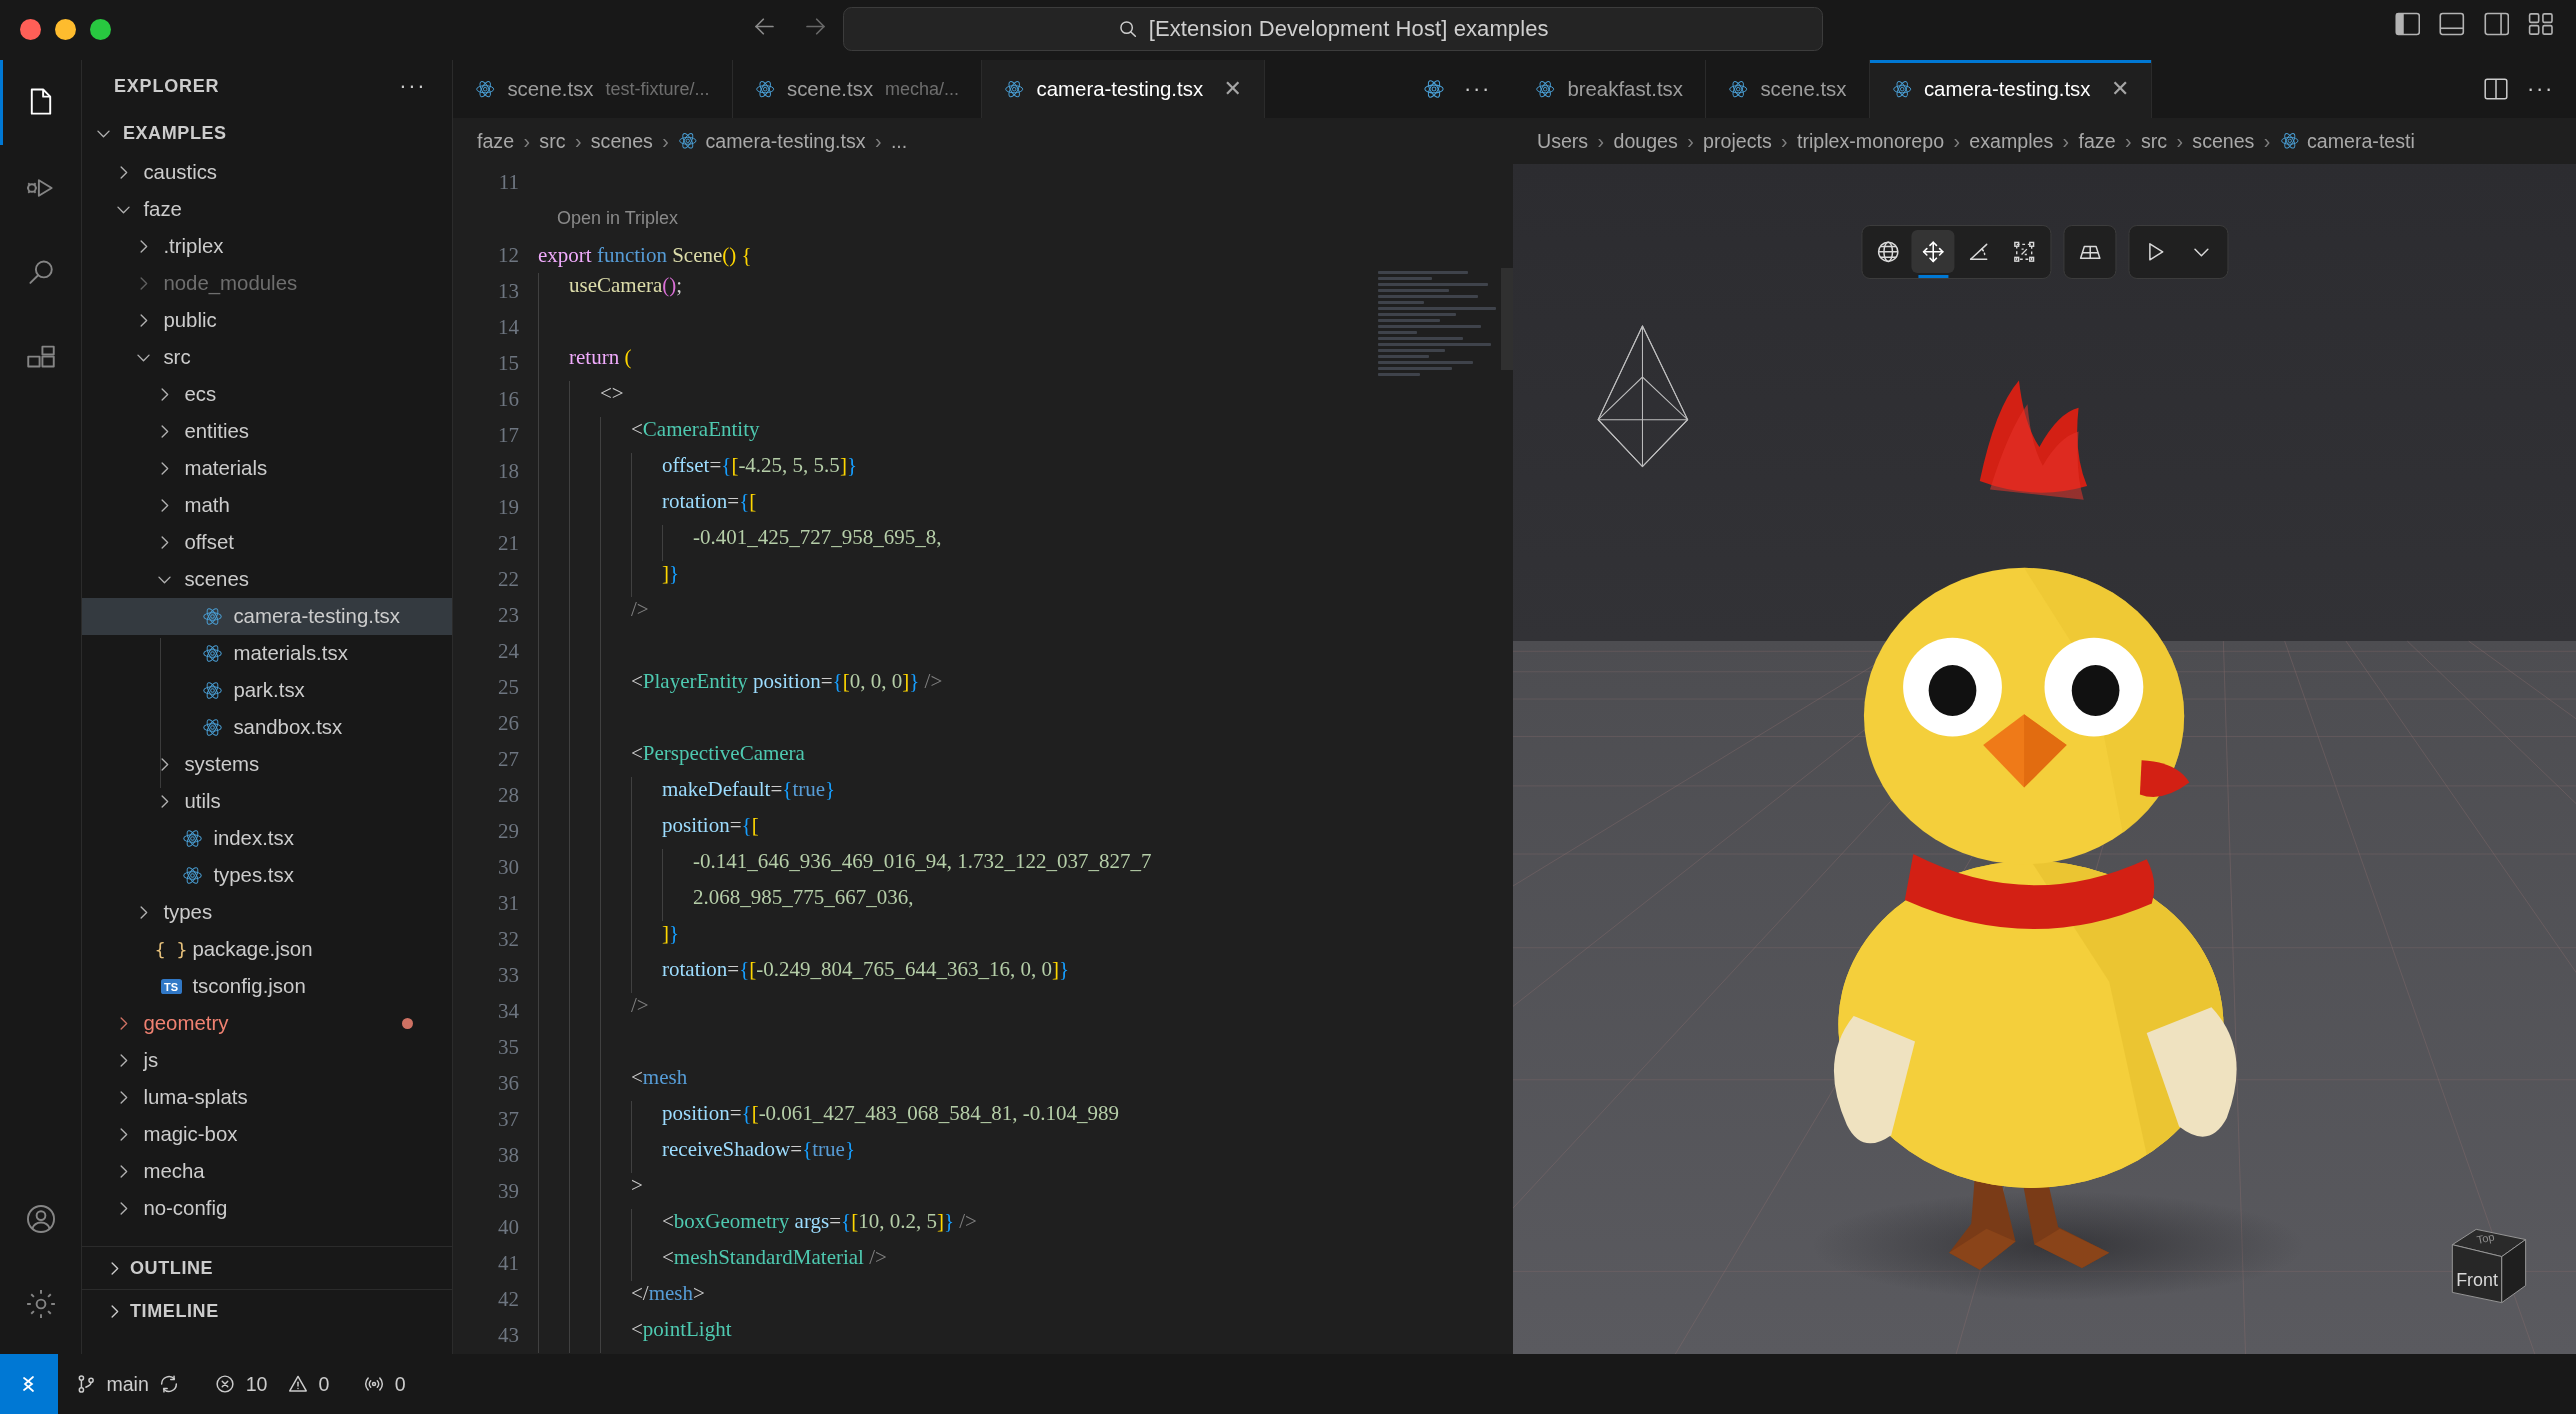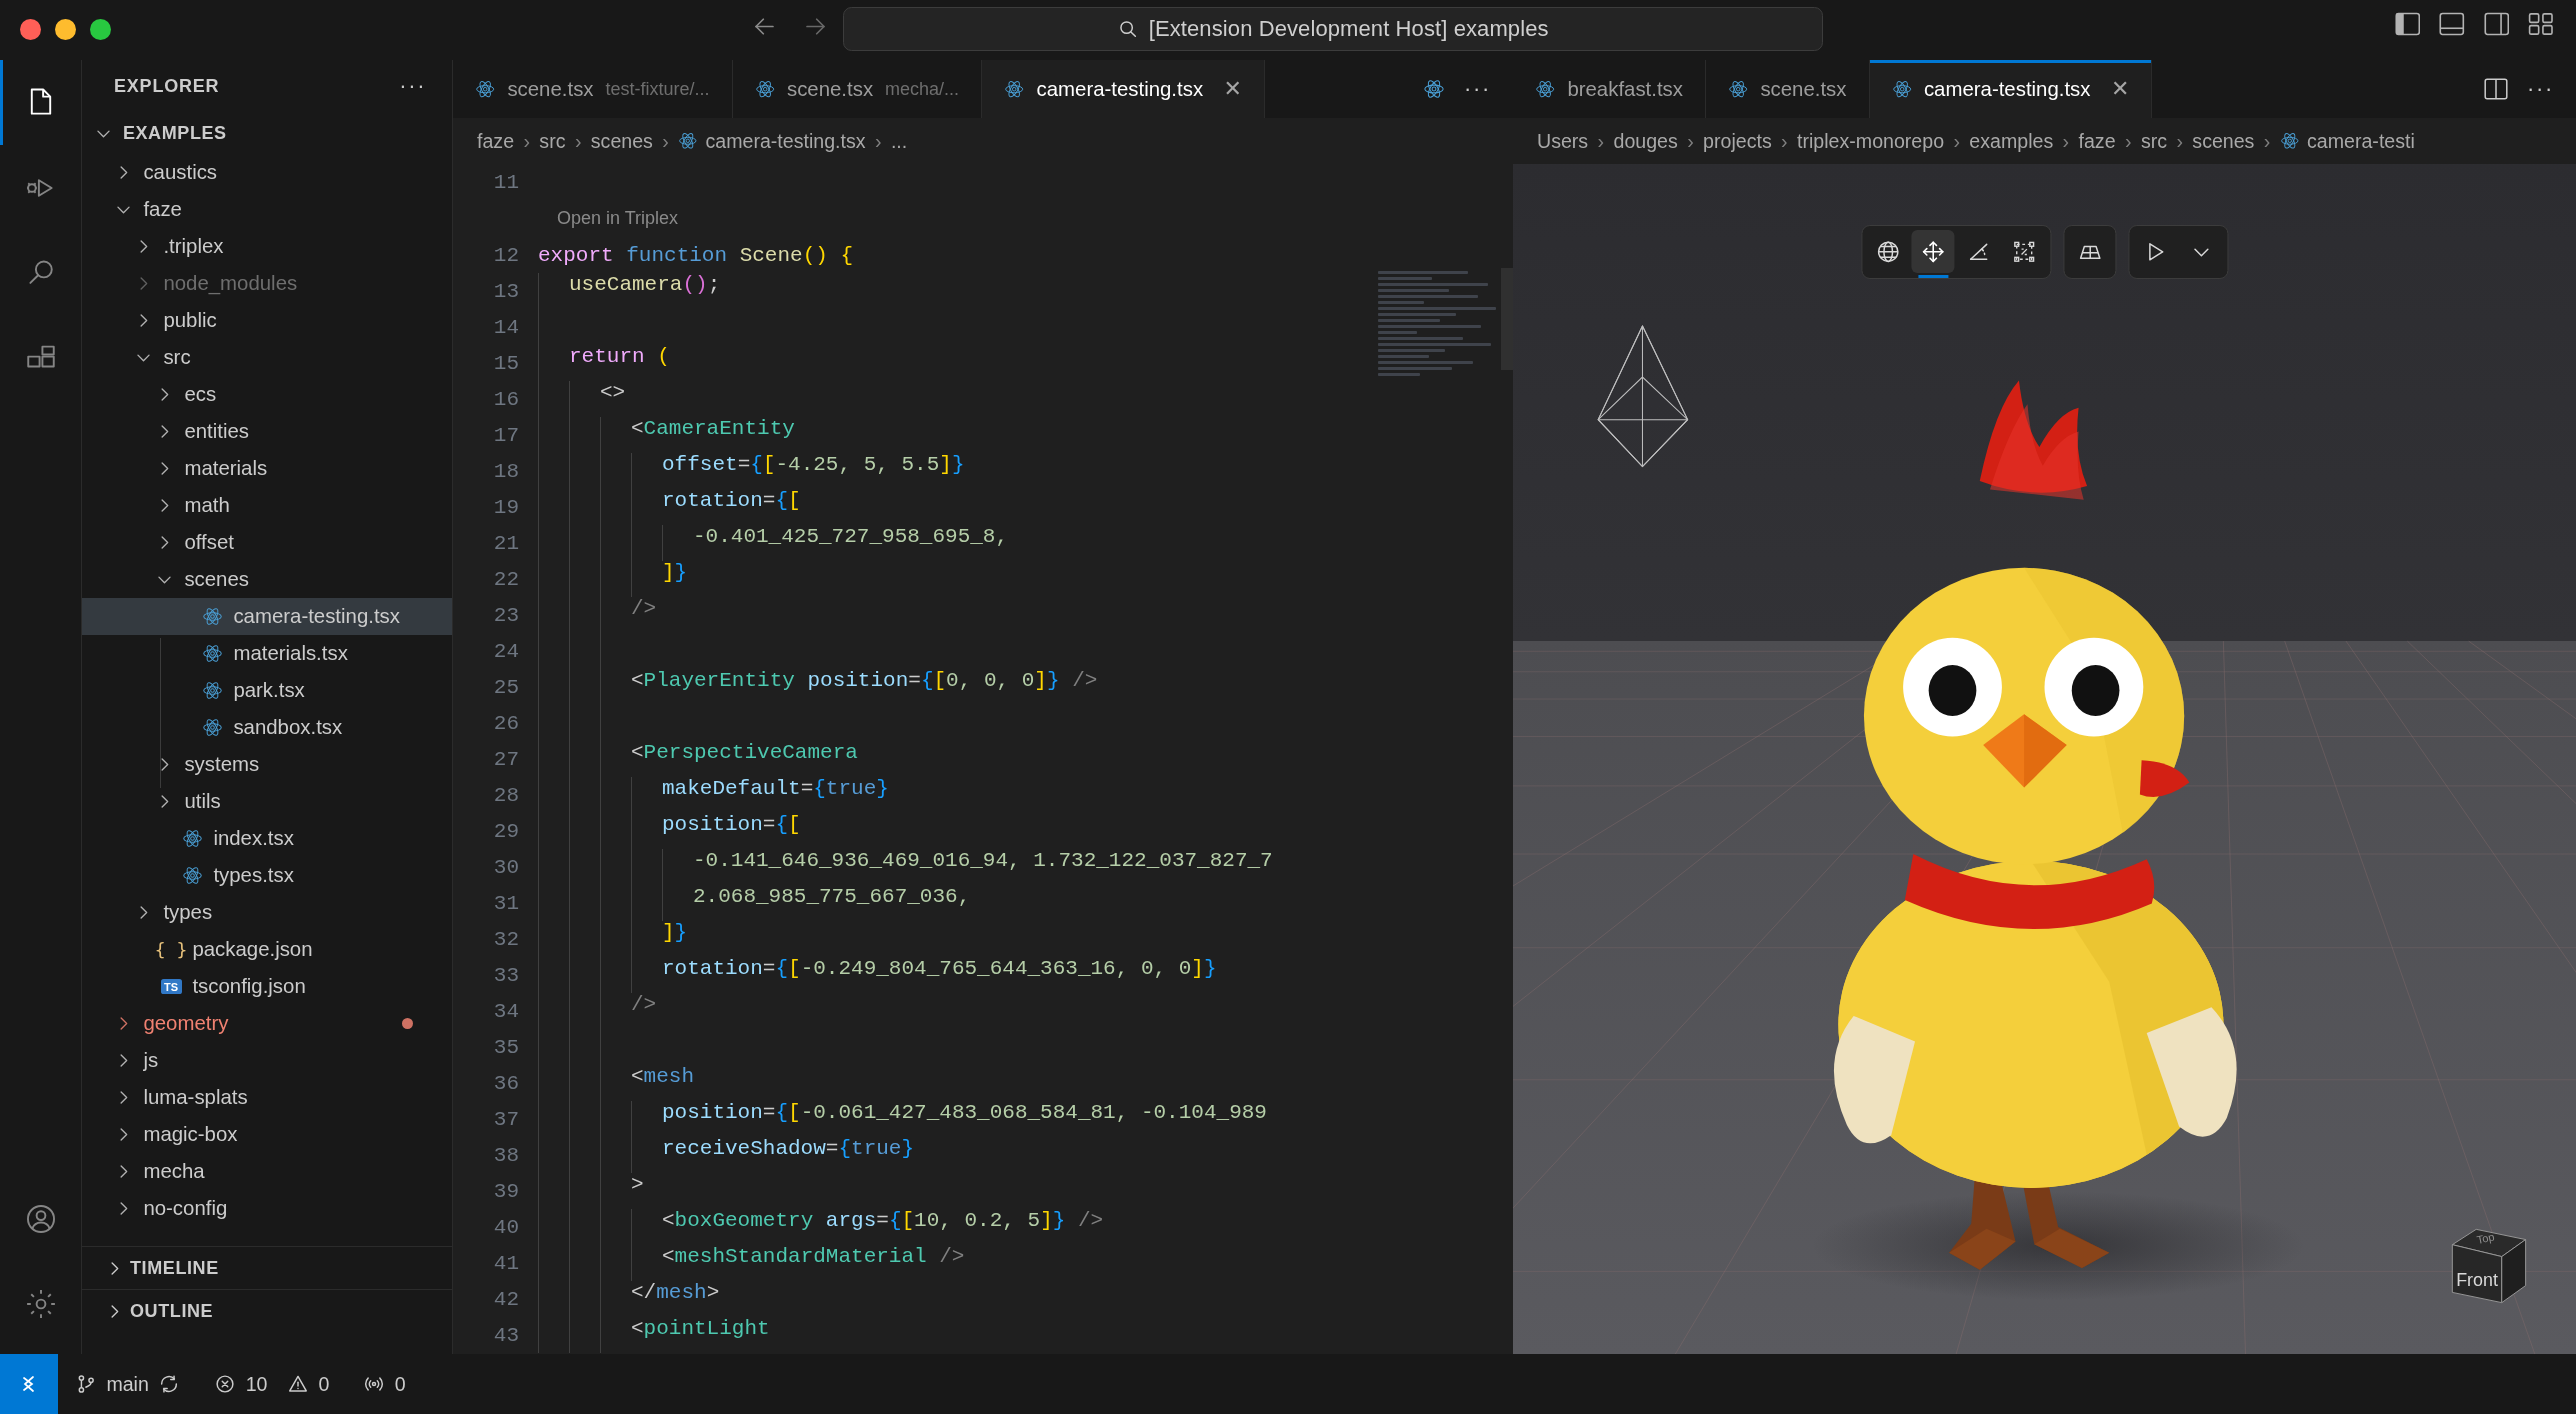--- a/index.html
+++ b/index.html
@@ -76,21 +76,21 @@
   .tab .close { margin-left:8.5px; color:#bdbdbd; font-size:22px; opacity:.85; line-height:1; }
   .tabactions { margin-left:auto; display:flex; align-items:center; gap:19px; padding:0 22px; }
 
   .breadcrumbs { height:46px; background:#1f1f1f; display:flex; align-items:center;
       padding-left:24px; gap:0; color:#a9a9a9; font-size:19.6px; white-space:nowrap; overflow:hidden; }
   .bcsep { padding:0 9.4px; opacity:.7; }
   .bcitem { display:inline-flex; align-items:center; gap:7.7px; }
 
   
   .codearea { position:absolute; left:0; right:0; top:104px; bottom:0; background:#1f1f1f; overflow:hidden; }
-  .codeline { height:36px; display:flex; align-items:center; font-family:Liberation Mono, monospace;
+  .codeline { height:36px; display:flex; align-items:center; font-family:Liberation Serif, serif;
       font-size:21px; white-space:pre; }
   .ln { width:85px; text-align:right; color:#6e7681; flex:none; padding-right:19px; font-size:21px; }
   .codetext { position:relative; flex:1; }
   .ind { display:inline-block; border-left:0.9px solid #404040; height:36px; vertical-align:top; }
   .codelens { height:37px; display:flex; align-items:center; }
   .codelens .cl-text { color:#8a8a8a; font-size:18px; font-family:"Liberation Sans", sans-serif; margin-left:104px; }
 
   .kw   { color:#f0abfc; }   
   .kw2  { color:#569cd6; }   
   .fnm  { color:#dcdcaa; }   
@@ -557,29 +557,29 @@
         </div>
         <div class="guide" style="left: 78px; top: 525px; height: 150px;"></div>
       </div>
     <div id="panels">
         <div class="panelrow">
           <span class="chev">
             <svg width="19" height="19" viewBox="0 0 24 24" fill="none" stroke="#cccccc" stroke-width="1.7" stroke-linecap="round" stroke-linejoin="round">
               <path d="M9 5l7 7-7 7"></path>
             </svg>
           </span>
+          <span>OUTLINE</span>
+        </div>
+        <div class="panelrow">
+          <span class="chev">
+            <svg width="19" height="19" viewBox="0 0 24 24" fill="none" stroke="#cccccc" stroke-width="1.7" stroke-linecap="round" stroke-linejoin="round">
+              <path d="M9 5l7 7-7 7"></path>
+            </svg>
+          </span>
           <span>TIMELINE</span>
-        </div>
-        <div class="panelrow">
-          <span class="chev">
-            <svg width="19" height="19" viewBox="0 0 24 24" fill="none" stroke="#cccccc" stroke-width="1.7" stroke-linecap="round" stroke-linejoin="round">
-              <path d="M9 5l7 7-7 7"></path>
-            </svg>
-          </span>
-          <span>OUTLINE</span>
         </div>
       </div>
   </div>
 
   <div class="editorgroup left-group">
     <div class="tabbar" id="ltabs">
         <div class="tab">
           <span>
             <svg width="20.4" height="20.4" viewBox="0 0 24 24" fill="none" stroke="#4a9fd5" stroke-width="1.15">
               <circle cx="12" cy="12" r="2.1"></circle>

